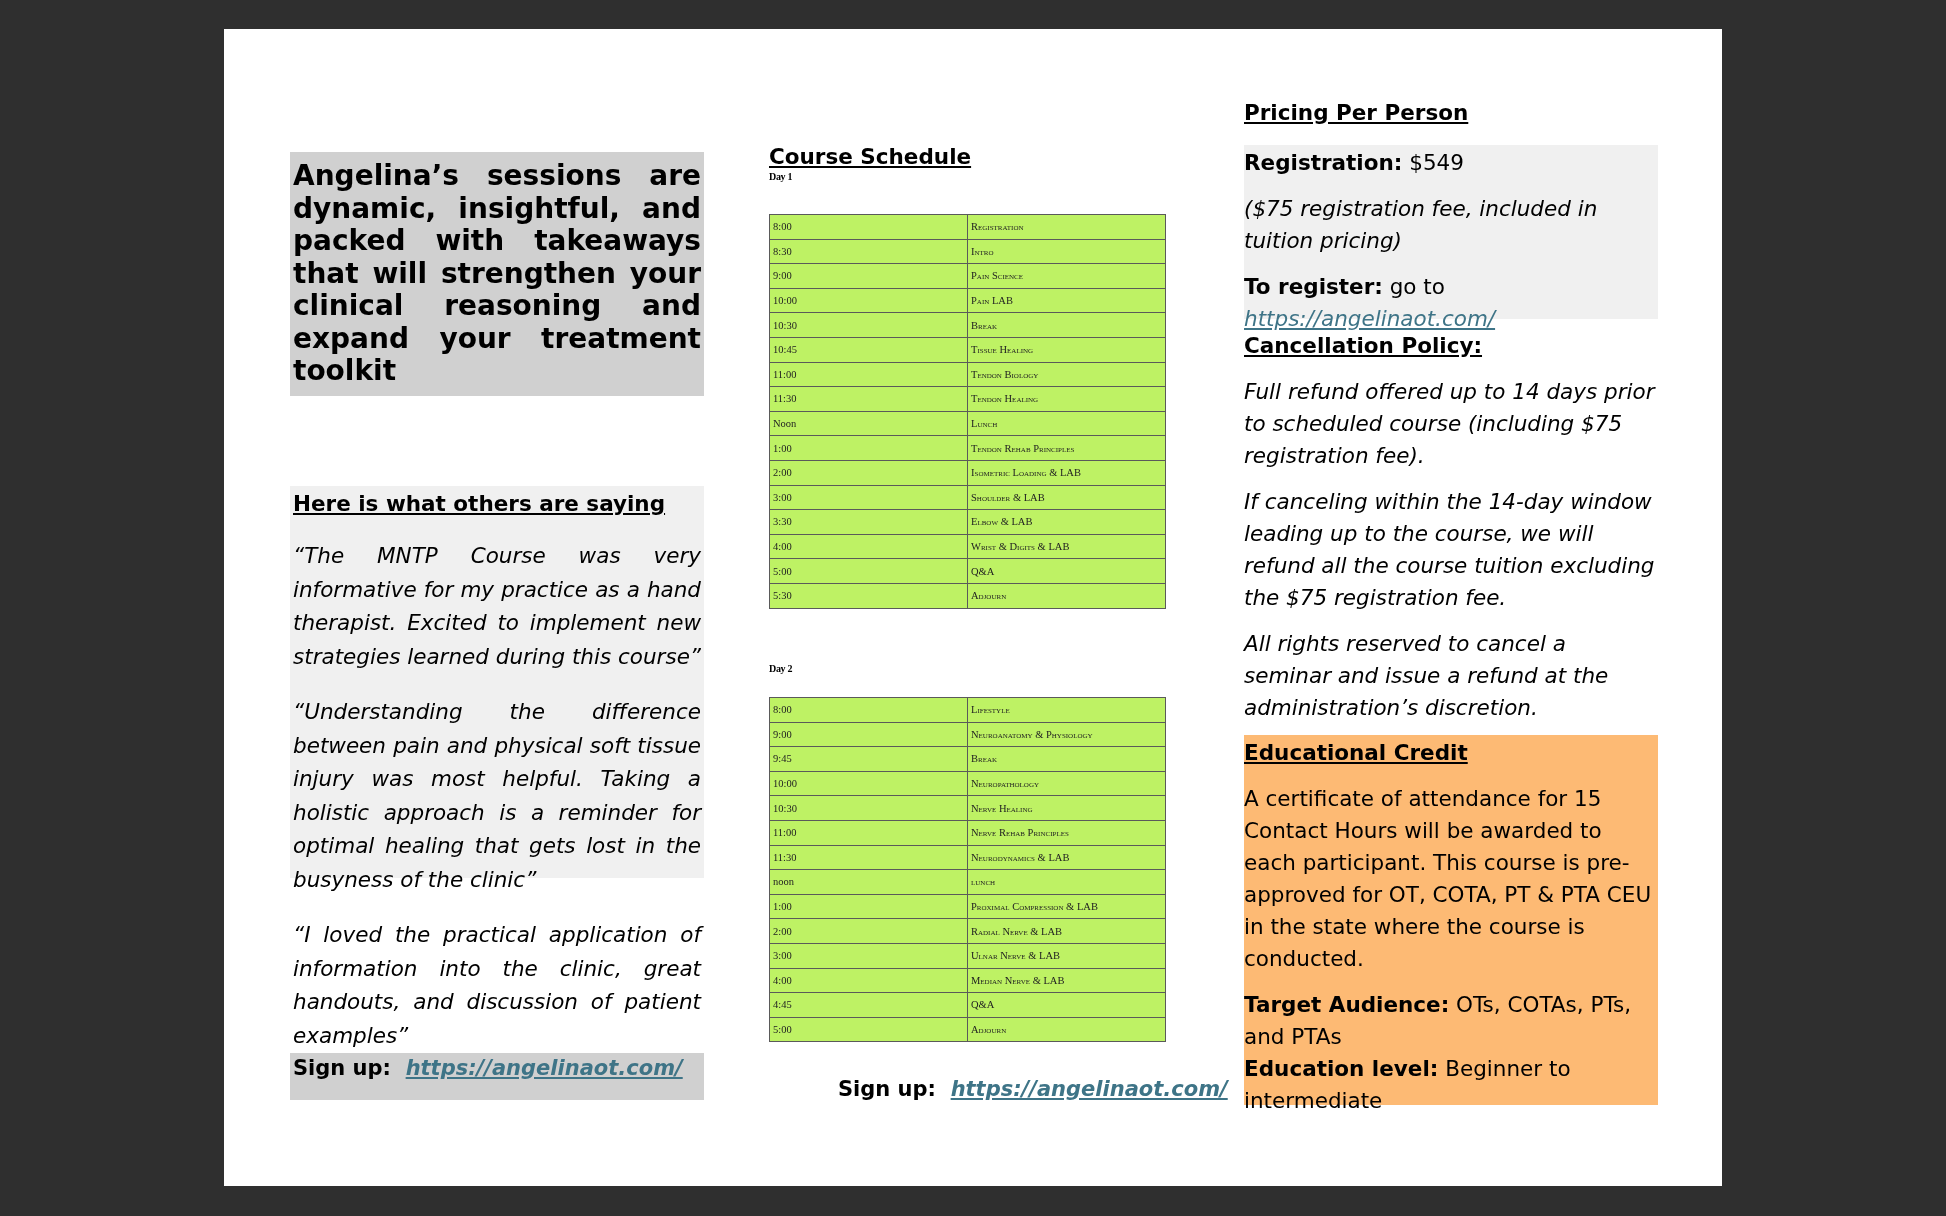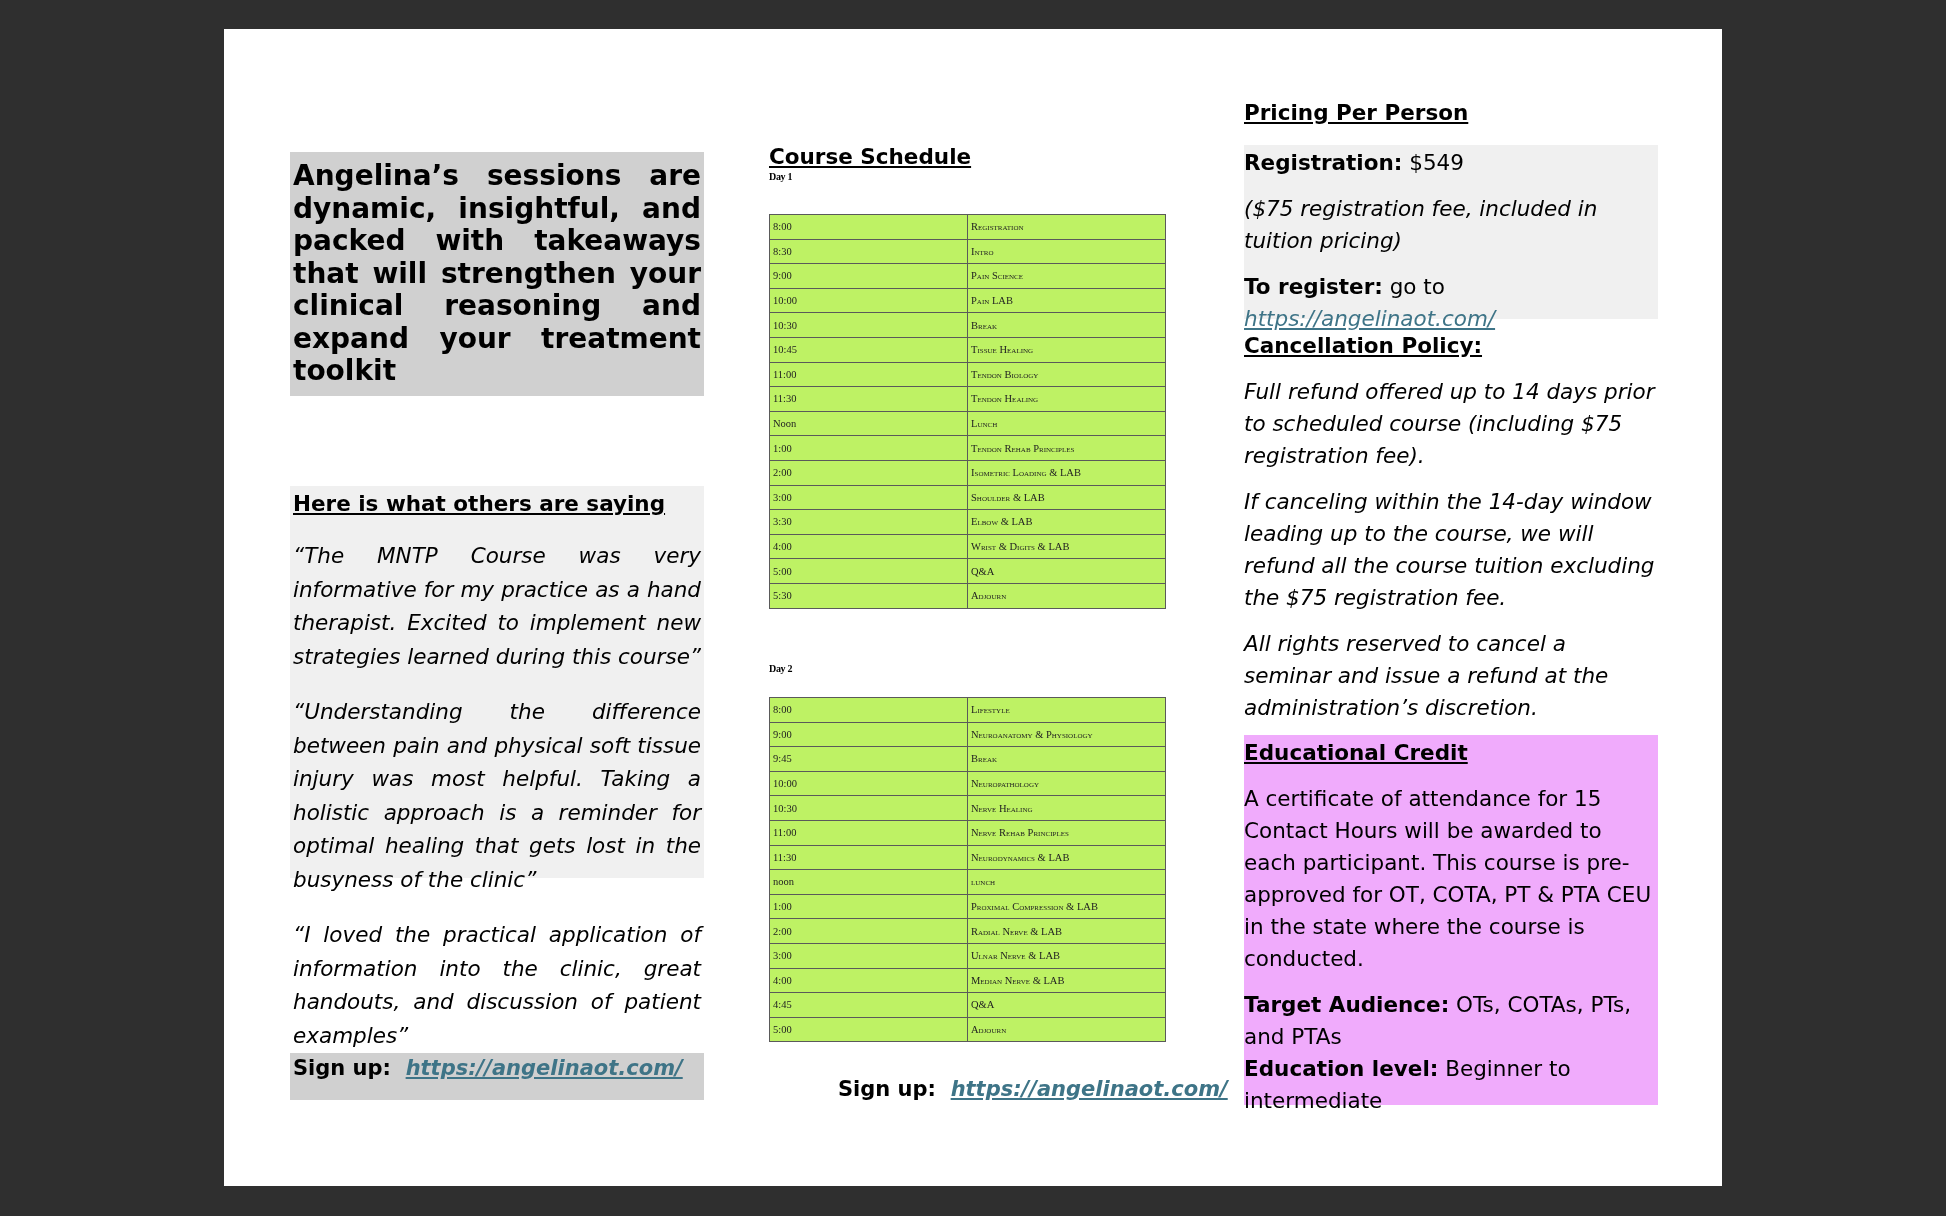--- a/index.html
+++ b/index.html
@@ -1,21 +1,21 @@
 <!DOCTYPE html>
 <html><head>
 <meta charset="utf-8">
 <style>
   html,body{margin:0;padding:0;}
   body{width:1946px;height:1216px;background:#2f2f2f;position:relative;overflow:hidden;font-family:"DejaVu Sans","Liberation Sans",sans-serif;color:#000;}
   .page{position:absolute;left:224px;top:29px;width:1498px;height:1157px;background:#fff;}
   .abs{position:absolute;}
   .shade-dark{background:#d0d0d0;}
   .shade-light{background:#f0f0f0;}
-  .shade-mid{background:#f0abfc;}
+  .shade-mid{background:#fdba74;}
   .intro{left:66px;top:123px;width:414px;padding:8px 3px;box-sizing:border-box;font-weight:bold;font-size:28px;line-height:32.5px;text-align:justify;text-align-last:left;}
   .testimonials{left:66px;top:417px;width:414px;height:392px;padding:3px 3px 0 3px;box-sizing:border-box;margin-top:40px;}
   .heading-u{font-weight:bold;text-decoration:underline;font-size:21.5px;}
   .testimonials p{font-style:italic;font-size:21.5px;line-height:33.5px;text-align:justify;text-align-last:left;margin:0 0 22px 0;}
   .testimonials .heading-u{margin-bottom:20px;display:block;line-height:30px;}
   .signup-left{left:66px;top:1024px;width:414px;height:47px;padding:3px 3px;box-sizing:border-box;font-size:21px;font-weight:bold;}
   .link{color:#3e7487;text-decoration:underline;font-style:italic;font-weight:bold;}
   .sched-title{left:545px;top:115px;font-weight:bold;font-size:21.5px;text-decoration:underline;}
   .day-label{font-family:"Liberation Serif","DejaVu Serif",serif;font-weight:bold;font-size:10px;letter-spacing:-0.3px;}
   table.sched{position:absolute;border-collapse:collapse;background:#bef264;font-family:"Liberation Serif","DejaVu Serif",serif;font-size:10.5px;color:#222;}

